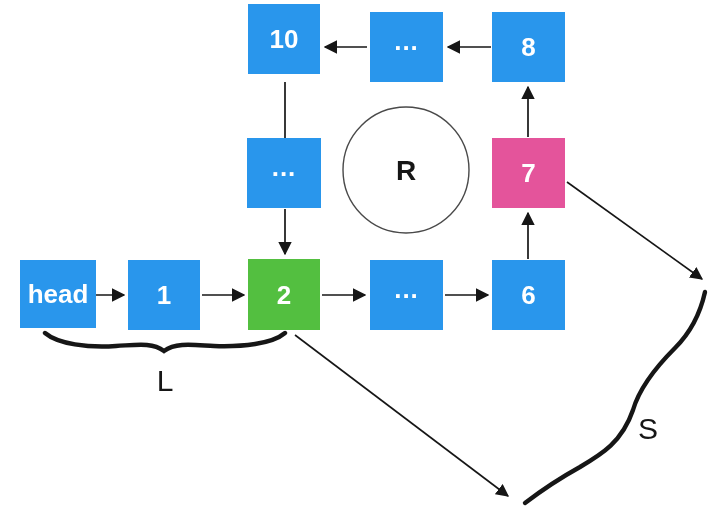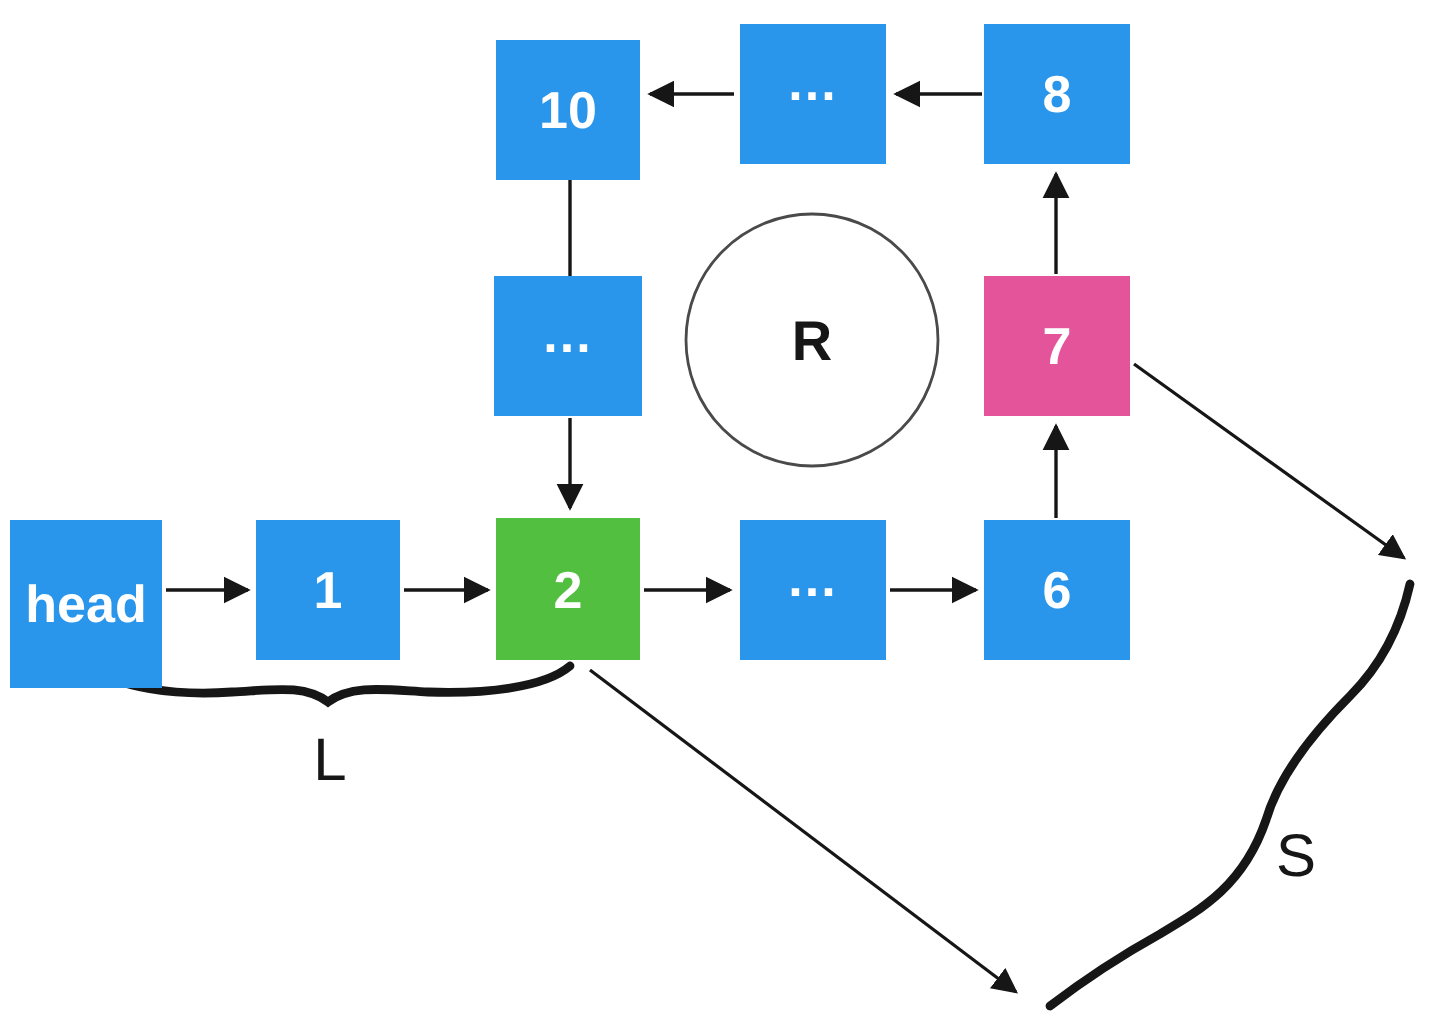--- a/index.html
+++ b/index.html
@@ -63,21 +63,21 @@
     <g stroke="#161616" stroke-width="4.4" fill="none" stroke-linecap="round">
 
       <path d="M 45 333 C 58 344, 88 348, 116 346 C 136 345, 152 342, 164 351
                C 176 342, 194 345, 214 346 C 242 347, 272 344, 285 333"></path>
 
       <path d="M 705 292 C 701 310, 693 330, 675 348 C 659 364, 640 386, 633 410
                C 622 442, 602 454, 580 467 C 562 477, 542 490, 525 503"></path>
     </g>
   </svg>
 
-  <div class="node blue" style="left:5px;  top:260px; width:76px; height:84px;text-align:right;">
+  <div class="node blue" style="left:20px;  top:260px; width:76px; height:68px;text-align:right;">
     <span>head</span>
   </div>
   <div class="node blue" style="left:128px; top:260px; width:72px; height:70px;">
     <span>1</span>
   </div>
   <div class="node green" style="left:248px; top:259px; width:72px; height:71px;">
     <span>2</span>
   </div>
   <div class="node blue" style="left:370px; top:260px; width:73px; height:70px;">
     <span class="dots">...</span>
@@ -87,21 +87,21 @@
   </div>
   <div class="node pink" style="left:492px; top:138px; width:73px; height:70px;">
     <span>7</span>
   </div>
   <div class="node blue" style="left:492px; top:12px;  width:73px; height:70px;">
     <span>8</span>
   </div>
   <div class="node blue" style="left:370px; top:12px;  width:73px; height:70px;">
     <span class="dots">...</span>
   </div>
-  <div class="node blue" style="left:248px; top:20px;  width:72px; height:70px;">
+  <div class="node blue" style="left:248px; top:4px;  width:72px; height:70px;">
     <span>10</span>
   </div>
   <div class="node blue" style="left:247px; top:138px; width:74px; height:70px;">
     <span class="dots">...</span>
   </div>
 
   <div class="float-label ring-label" style="left:406px; top:171px;">R</div>
   <div class="float-label" style="left:165px; top:381px;">L</div>
   <div class="float-label" style="left:648px; top:429px;">S</div>
 

